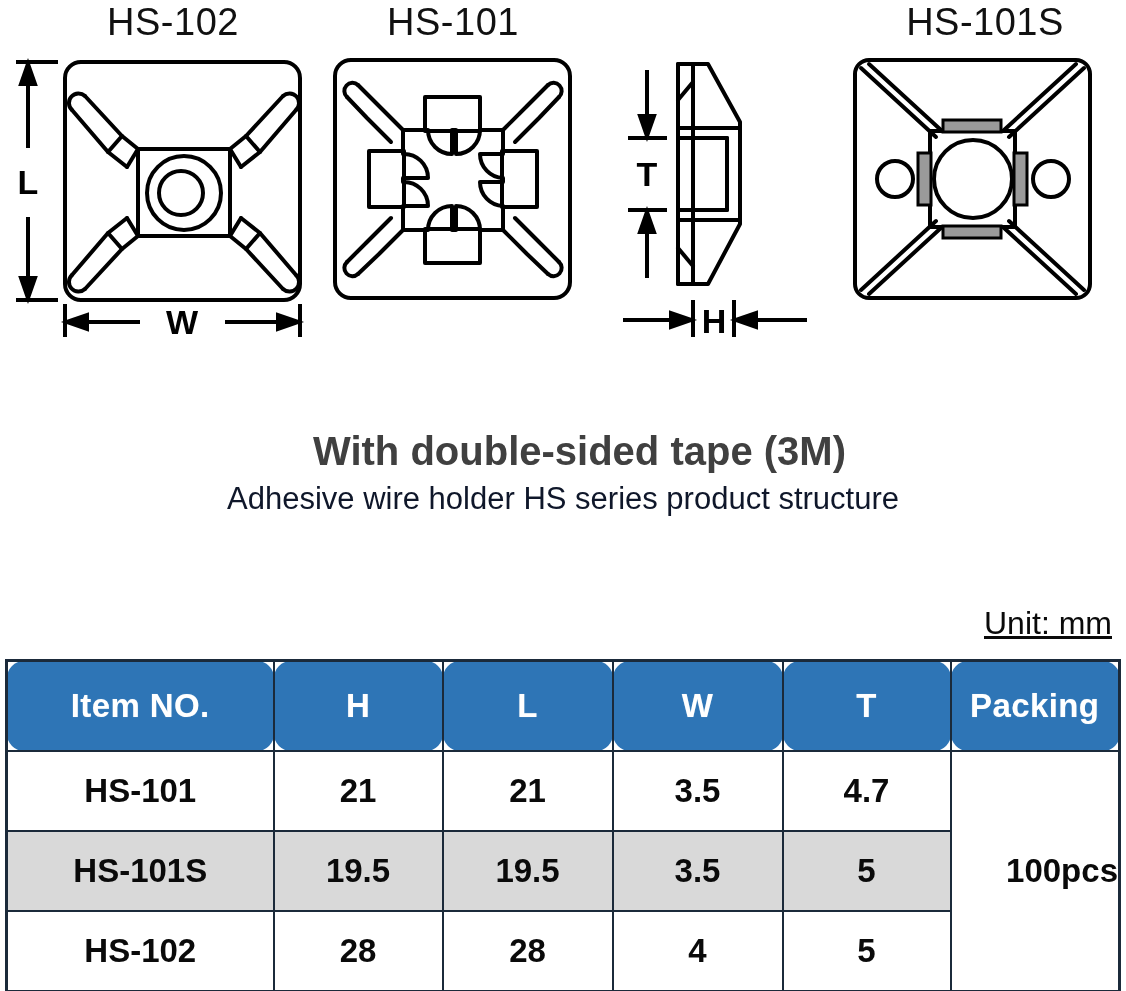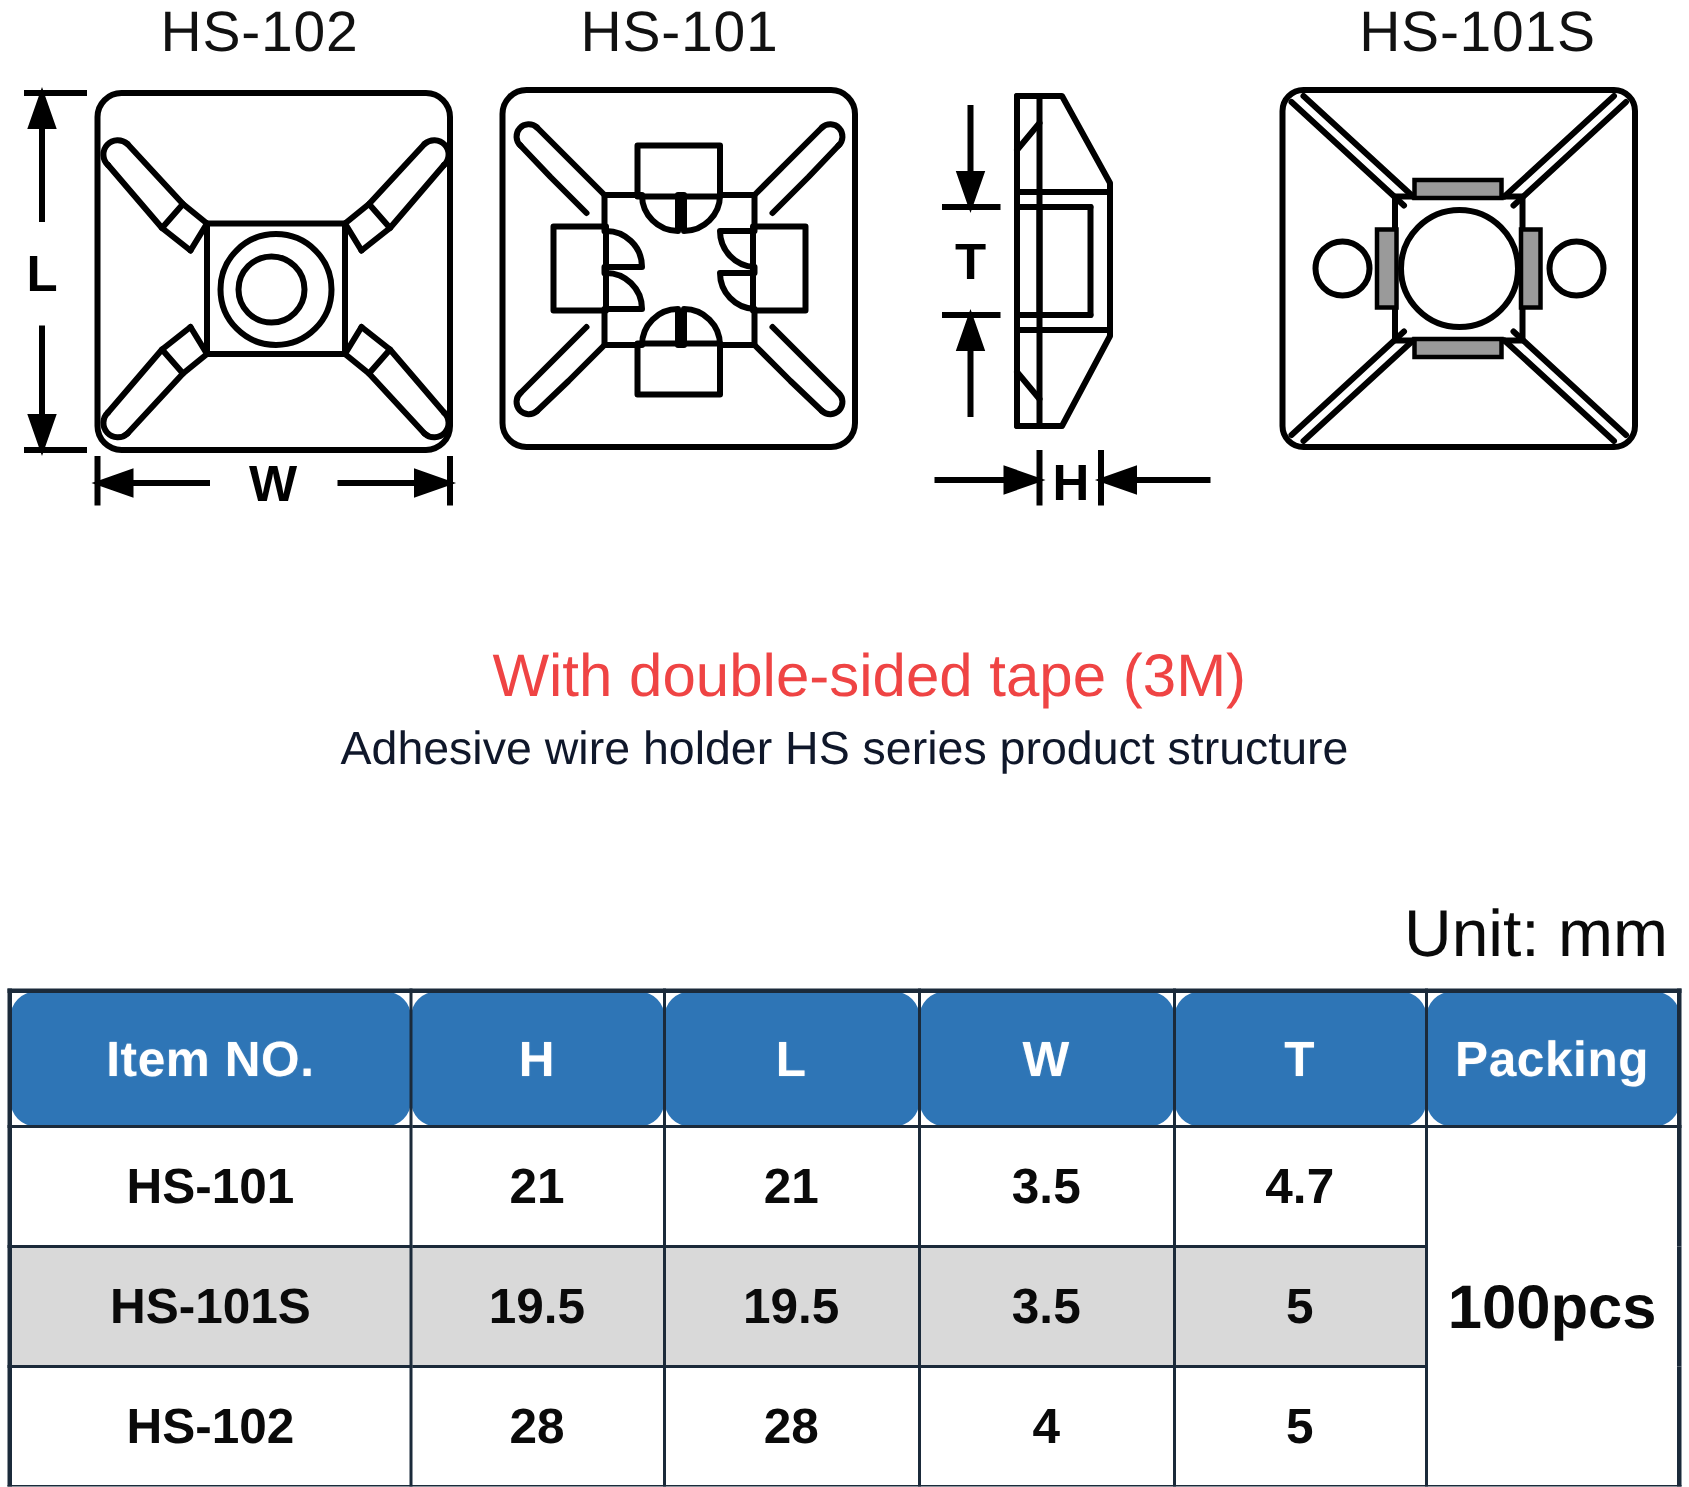--- a/index.html
+++ b/index.html
@@ -48,44 +48,45 @@
   
   #caption-block {
     position: absolute;
     left: 0;
     top: 425px;
     width: 1126px;
     text-align: center;
   }
   #caption-title {
     font-size: 40px;
-    font-weight: 400;
+    font-weight: 700;
     line-height: 52px;
     letter-spacing: 0px;
-    color: #ef4444;
+    color: #404040;
     margin-left: 33px;
   }
   #caption-subtitle {
     font-size: 31px;
     font-weight: 400;
     line-height: 44px;
     letter-spacing: 0px;
     color: #0f172a;
   }
 
   
   #unit-note {
     position: absolute;
     right: 14px;
     top: 596px;
-    font-size: 44px;
+    font-size: 32px;
     font-weight: 400;
     line-height: 54px;
     white-space: nowrap;
     color: #0a0a0a;
+    text-decoration: underline;
   }
 
   
   #spec-table-wrap {
     position: absolute;
     left: 5px;
     top: 659px;
     width: 1113px;
   }
   table#spec-table {
@@ -114,21 +115,22 @@
     height: 78px;
     font-size: 33px;
     color: #0a0a0a;
     background: #ffffff;
   }
   #spec-table tbody tr.alt td {
     background: #D9D9D9;
   }
   #spec-table td.packing-cell {
     background: #ffffff !important;
-    font-size: 41px;
+    font-size: 33px;
+    text-align: right;
   }
 
   .col-item    { width: 267px; }
   .col-h       { width: 169px; }
   .col-l       { width: 170px; }
   .col-w       { width: 170px; }
   .col-t       { width: 168px; }
   .col-packing { width: 169px; }
 </style>
 </head>

